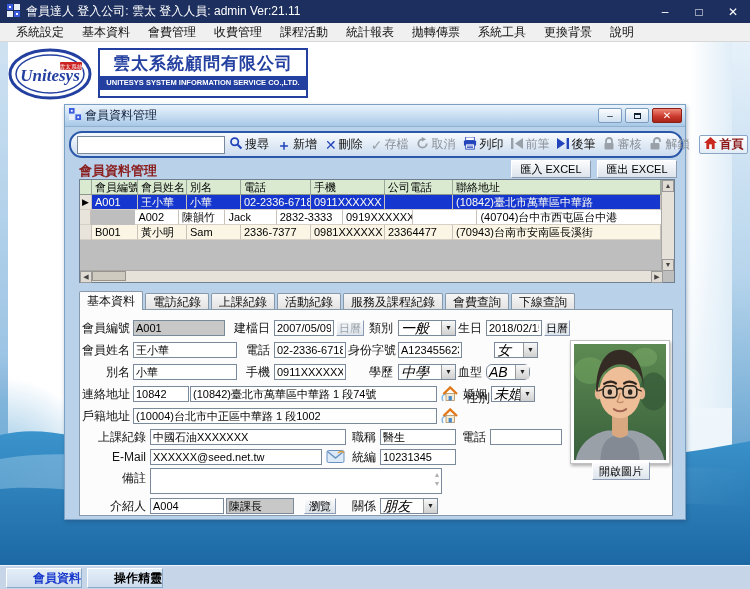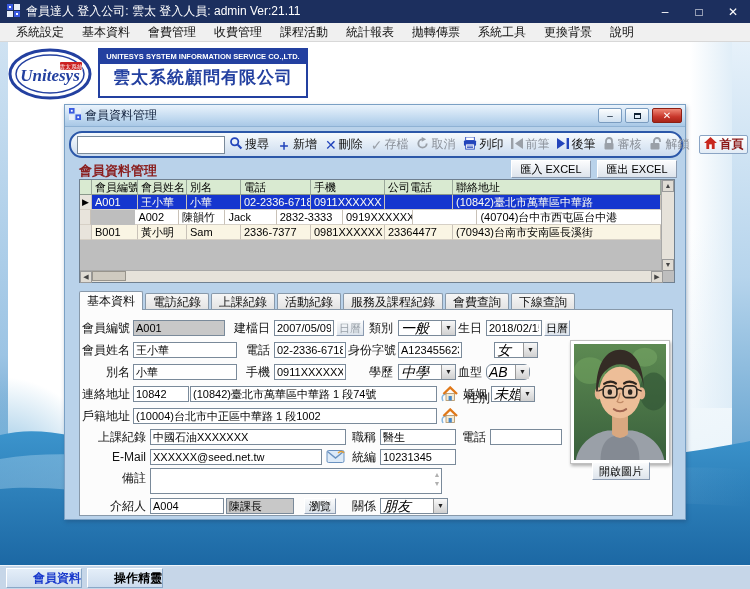--- a/index.html
+++ b/index.html
@@ -155,22 +155,22 @@
 
     <div class="abs" id="logo-area">
       <svg id="logo-oval" viewBox="0 0 84 52">
         <ellipse cx="42" cy="26" rx="40" ry="24" fill="#fff" stroke="#2340a0" stroke-width="3"></ellipse>
         <ellipse cx="42" cy="26" rx="34" ry="19" fill="none" stroke="#2340a0" stroke-width="1.5"></ellipse>
         <text x="42" y="33" text-anchor="middle" font-size="17" font-style="italic" font-weight="bold" fill="#2340a0" font-family="Liberation Serif,serif">Unitesys</text>
         <rect x="52" y="14" width="22" height="8" fill="#c22" rx="1"></rect>
         <text x="63" y="20.5" text-anchor="middle" font-size="6" fill="#fff">雲太系統</text>
       </svg>
       <div id="company-box">
+        <span id="company-zh">雲太系統顧問有限公司</span>
         <span id="company-en">UNITESYS SYSTEM INFORMATION SERVICE CO.,LTD.</span>
-        <span id="company-zh">雲太系統顧問有限公司</span>
       </div>
     </div>
 
     <div class="abs" id="mdi">
 
       <div class="abs" id="mdi-titlebar">
         <span class="ticon">
           <svg width="12" height="12" viewBox="0 0 13 13">
               <rect x="0" y="0" width="6" height="6" fill="#3a5ae0"></rect>
               <rect x="7" y="0" width="6" height="6" fill="#e8eef8"></rect>
@@ -418,21 +418,21 @@
 
         <span class="lbl" style="left:0;top:160px;width:66px;">備註</span>
         <textarea id="notes-area" style="left: 70px; top: 158px; width: 292px; height: 26px;"></textarea>
         <span class="ta-arrows" style="left:352px;top:160px;">▲<br>▼</span>
 
         <span class="lbl" style="left:0;top:188px;width:66px;">介紹人</span>
         <input class="inp" style="left: 70px; top: 188px; width: 74px;" value="A004">
         <input class="inp gray" style="left: 146px; top: 188px; width: 68px;" value="陳課長">
         <div class="mini-btn" style="left:224px;top:188px;width:32px;">瀏覽</div>
         <span class="lbl" style="left:270px;top:188px;width:26px;">關係</span>
-        <div class="sel" style="left:300px;top:188px;width:68px;">
+        <div class="sel" style="left:300px;top:188px;width:58px;">
             <span class="v">朋友</span>
             <span class="dd">▼</span>
           </div>
 
         <div id="photo-frame">
           <svg width="92" height="116" viewBox="0 0 104 122" preserveAspectRatio="none">
             <defs>
                 <linearGradient id="bgg" x1="0" y1="0" x2="0" y2="1">
                   <stop offset="0" stop-color="#5d8a52"></stop>
                   <stop offset="1" stop-color="#39603c"></stop>

